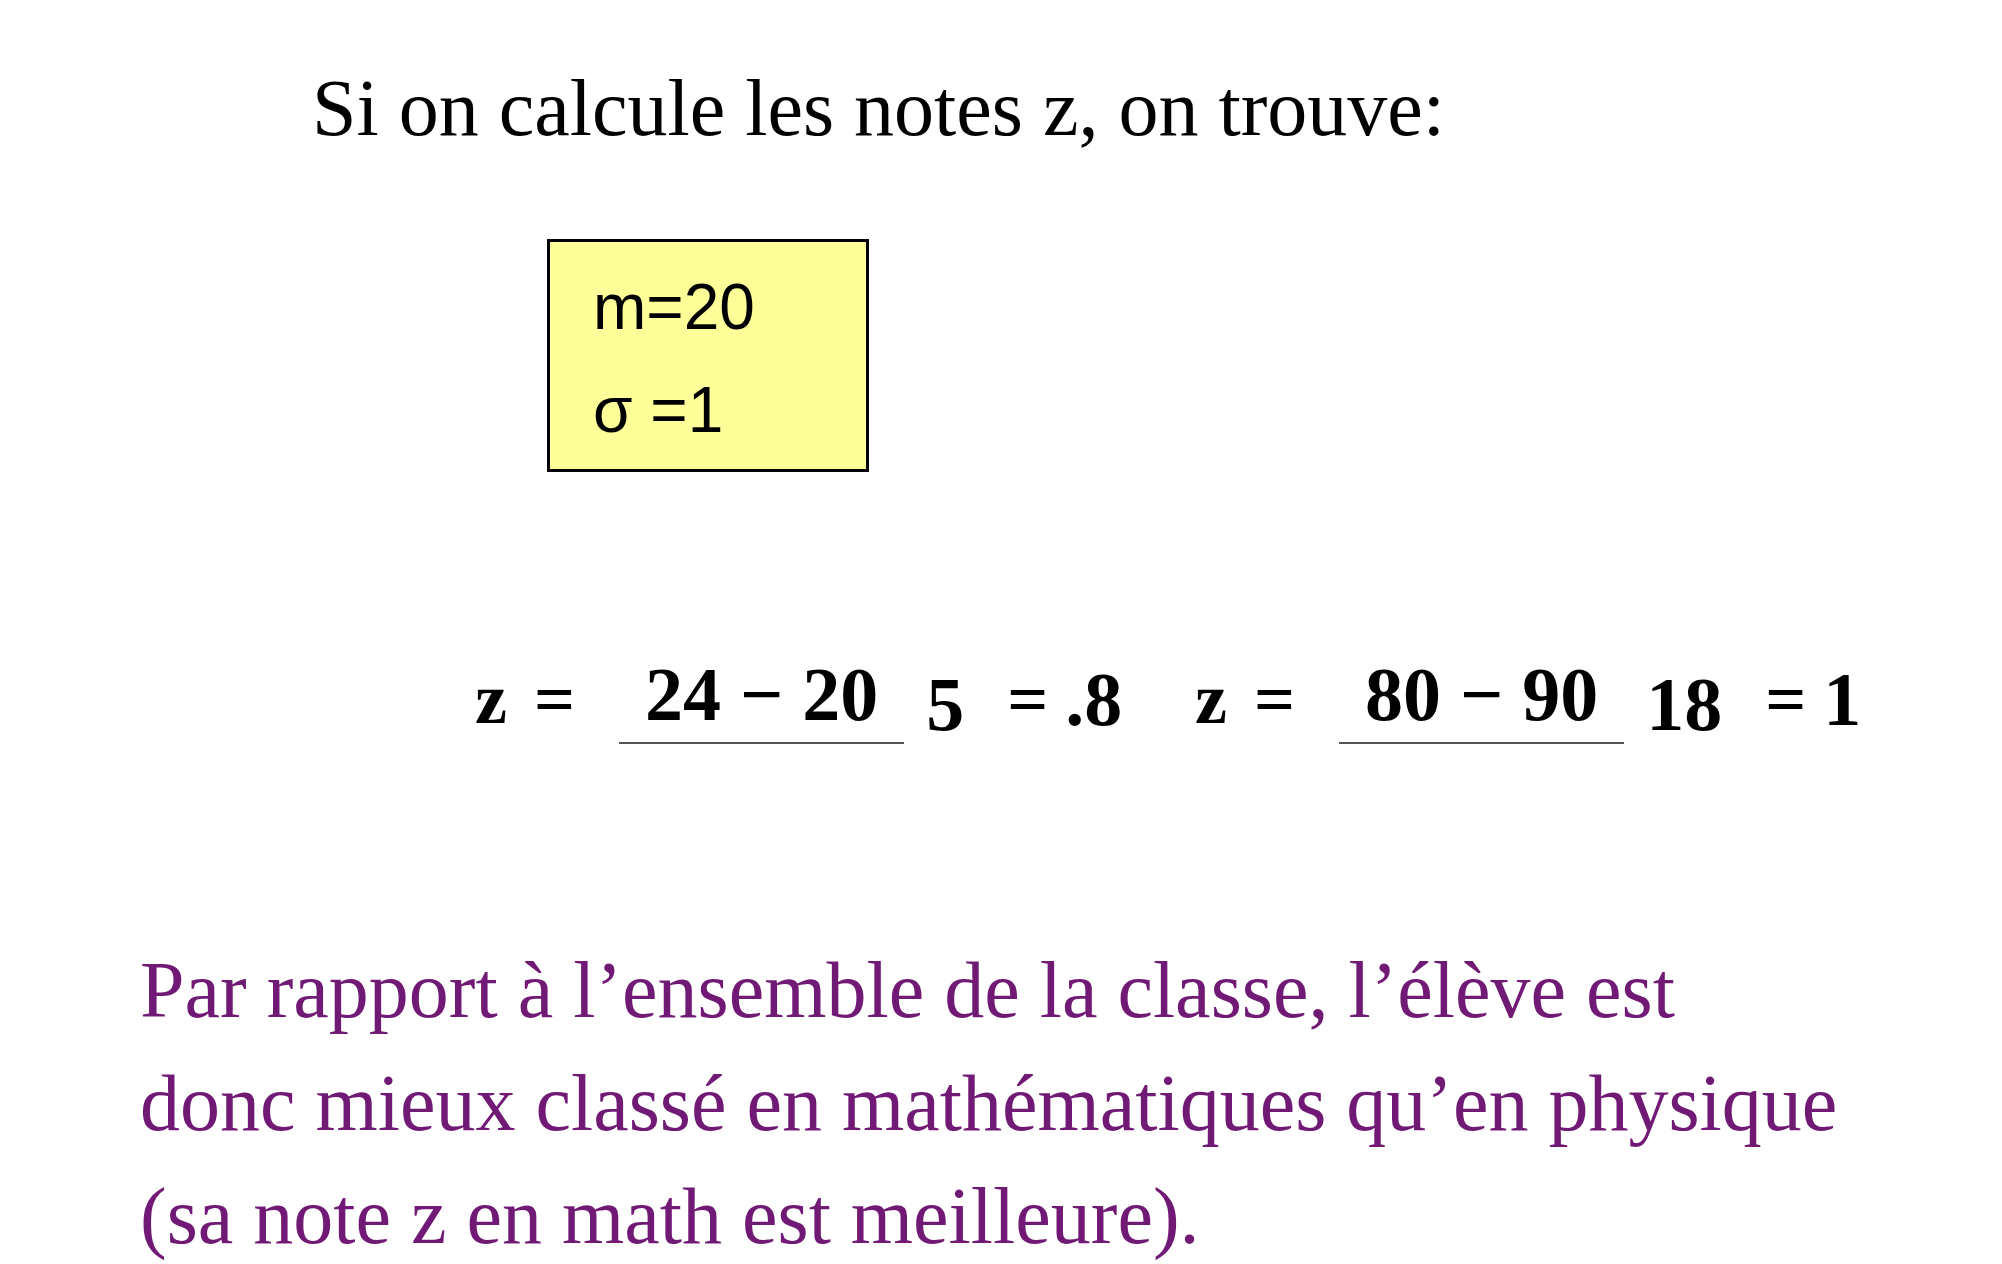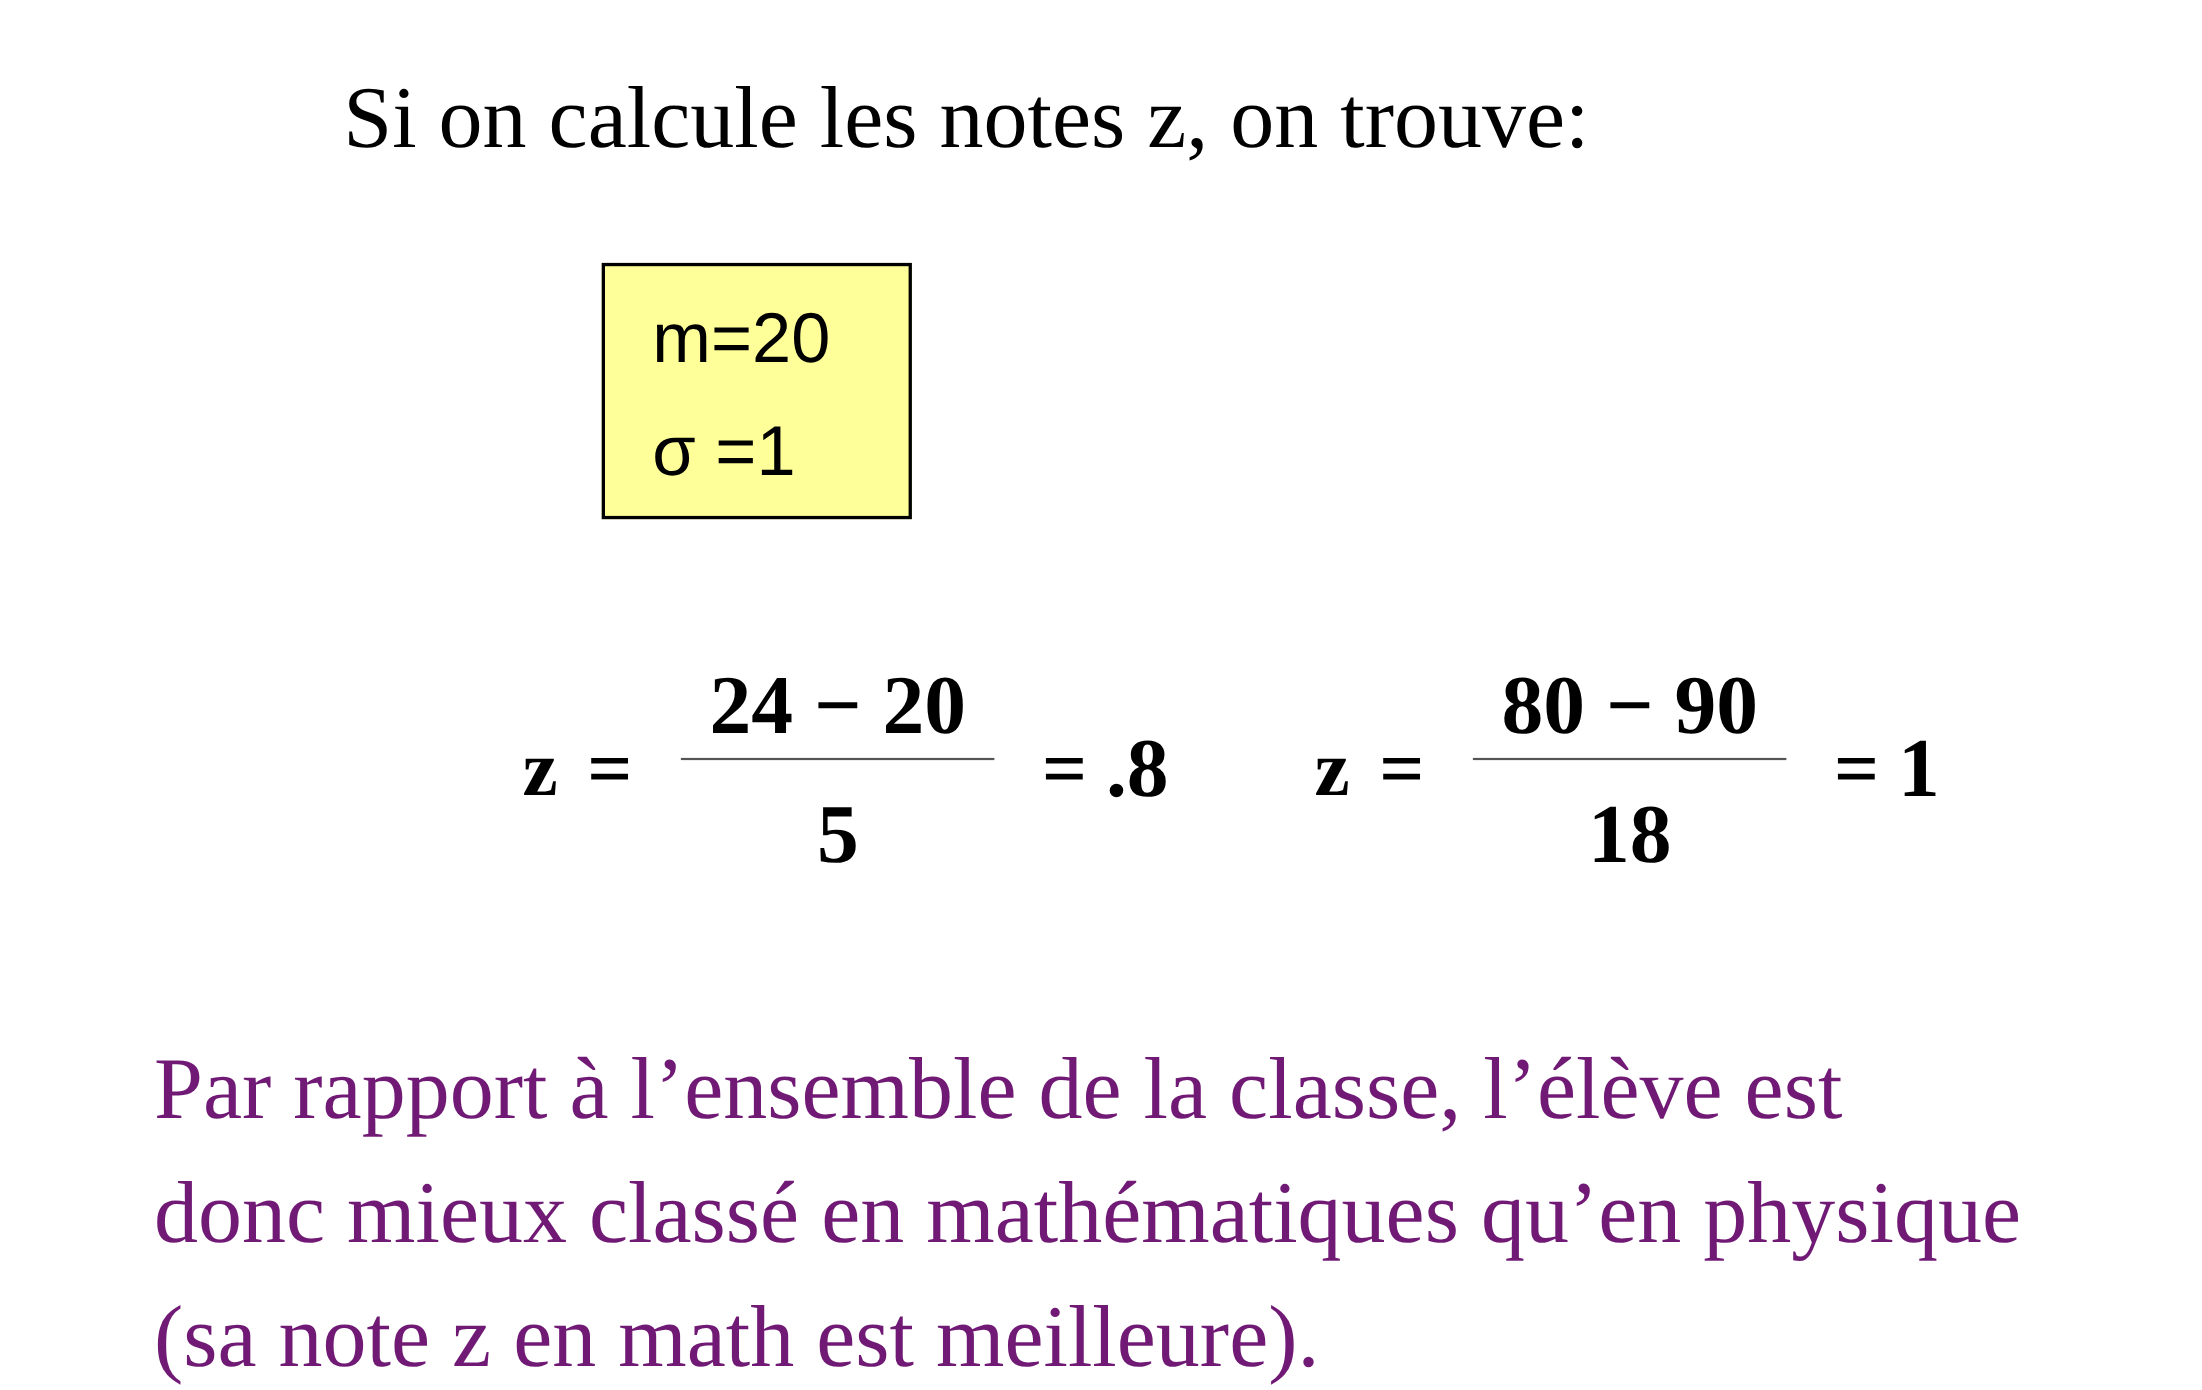--- a/index.html
+++ b/index.html
@@ -34,40 +34,40 @@
     border: 3px solid #000000;
     display: flex;
     flex-direction: column;
     justify-content: space-between;
     padding: 22px 10px 16px 32px;
     font-family: "Liberation Sans", sans-serif;
     font-size: 64px;
     line-height: 1.0;
     white-space: nowrap;
   }
-  .box-left  { left: 503px;  width: 282px; }
+  .box-left  { left: 503px;  width: 322px; }
   .box-right { left: 1258px; width: 284px; }
 
   
   .formula {
     position: absolute;
     top: 548px;
     height: 215px;
     display: flex;
     align-items: center;
     font-weight: bold;
     font-size: 72px;
     white-space: nowrap;
   }
   .formula-left  { left: 420px; }
   .formula-right { left: 1140px; }
   .f-eq { margin-left: 16px; }
   .fraction {
     display: inline-flex;
-    flex-direction: column;
+    flex-direction: row;
     align-items: center;
     margin: 0 14px 0 22px;
     font-size: 76px;
     line-height: 1.0;
     text-align: right;
   }
   .num {
     padding: 0 26px 10px 26px;
     border-bottom: 2px solid #555555;
   }

